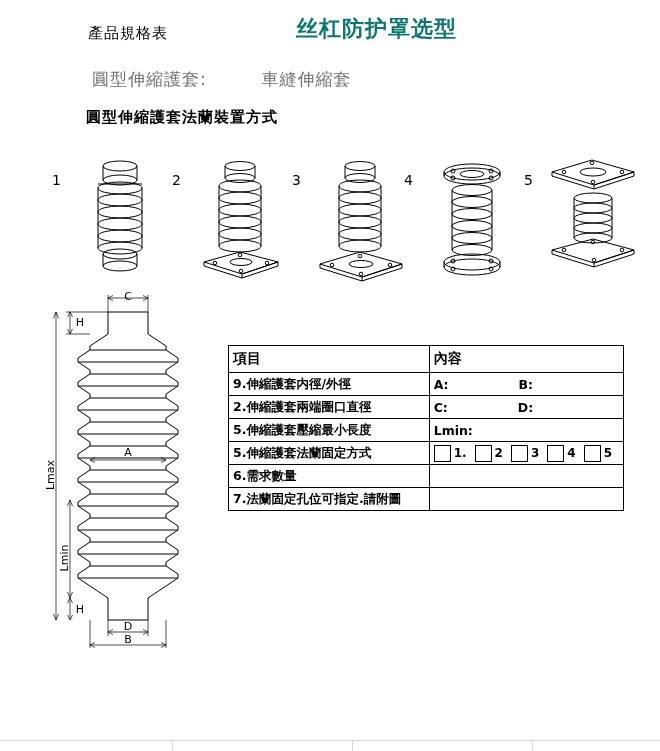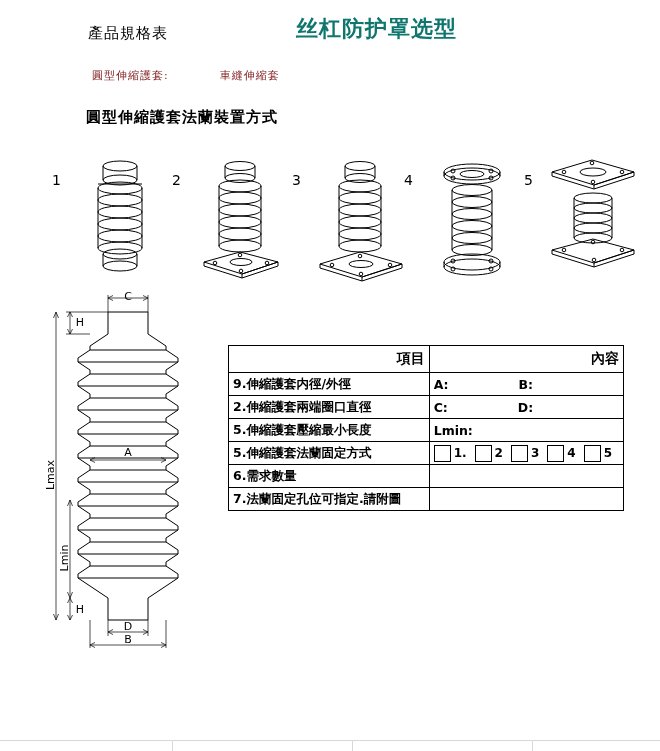--- a/index.html
+++ b/index.html
@@ -42,24 +42,24 @@
     font-weight: bold;
     color: #0f766e;
     letter-spacing: 1px;
     font-family: "DejaVu Sans", sans-serif;
     margin-left: 38px;
   }
   .subrow {
     position: absolute;
     left: 92px;
     top: 68px;
-    font-size: 11px;
+    font-size: 17px;
     letter-spacing: 1px;
     font-family: "DejaVu Sans", sans-serif;
-    color: #7f1d1d;
+    color: #737373;
   }
   .subrow .sep {
     display: inline-block;
     width: 42px;
   }
   .section-title {
     position: absolute;
     left: 66px;
     top: 108px;
     font-size: 15px;
@@ -117,21 +117,21 @@
     font-family: "DejaVu Sans", sans-serif;
   }
   .spec-table td, .spec-table th {
     border: 1.5px solid #000;
     font-size: 12.5px;
     height: 22px;
     padding: 0 4px;
     font-weight: bold;
   }
   .spec-table th {
-    text-align: right;
+    text-align: left;
     font-size: 14px;
     height: 26px;
   }
   .spec-table td.label {
     width: 208px;
     text-align: left;
     white-space: nowrap;
   }
   .spec-table td.value {
     width: 186px;

